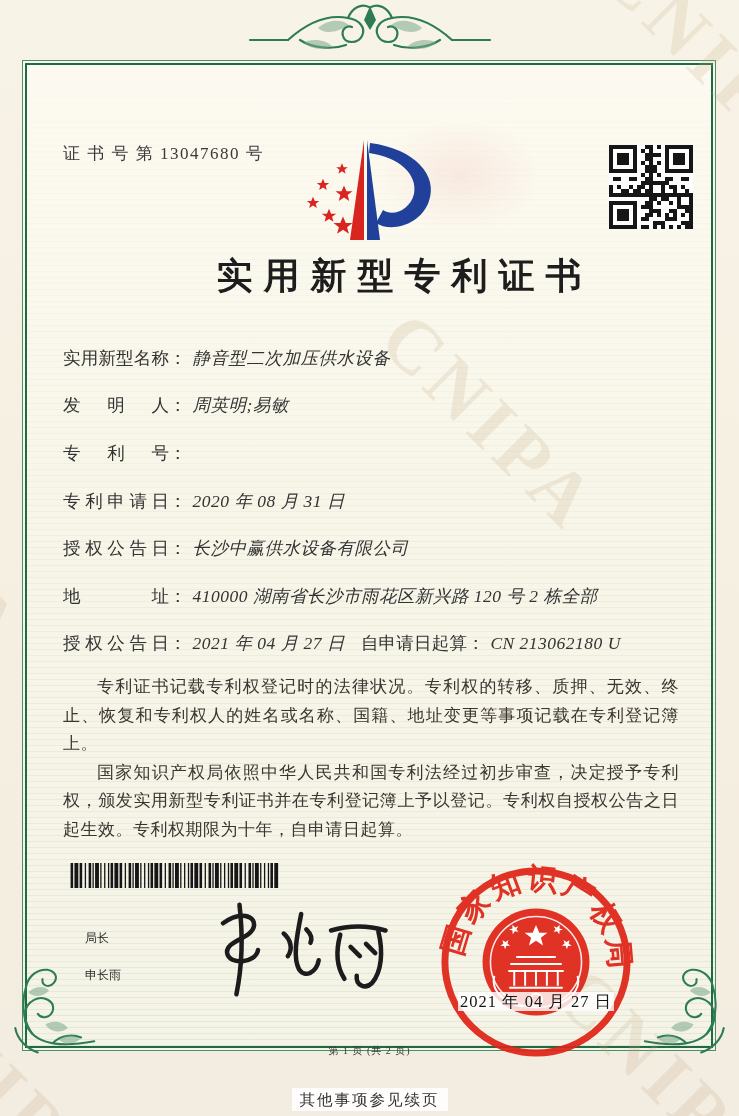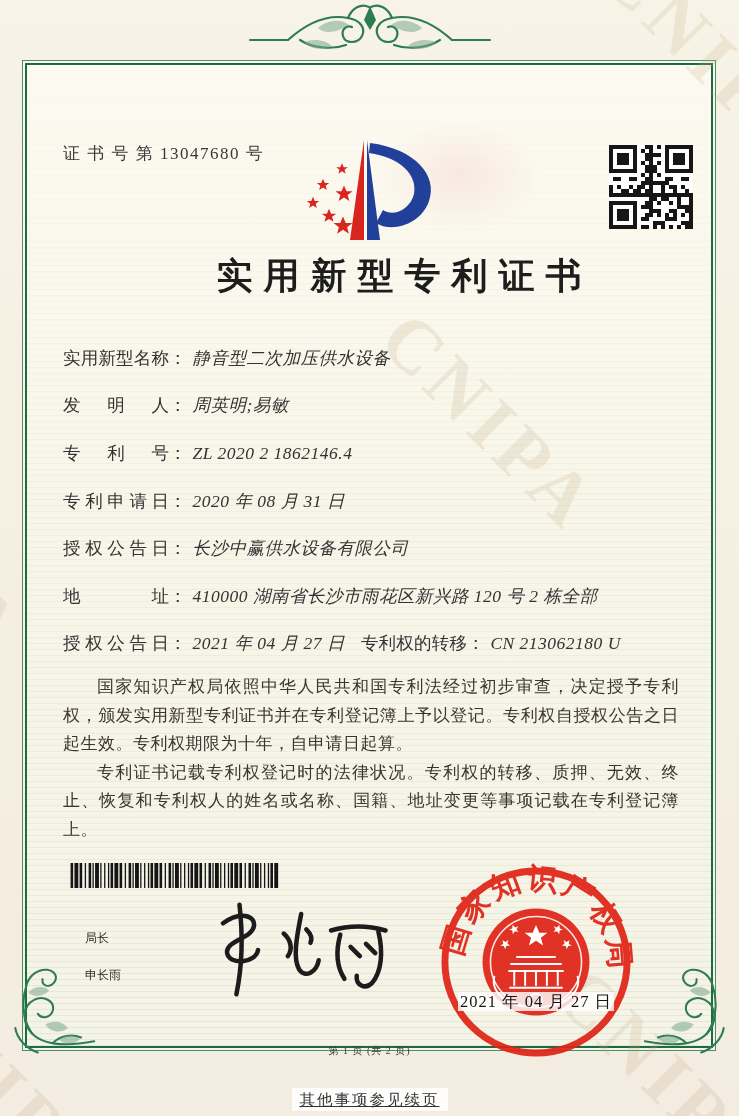--- a/index.html
+++ b/index.html
@@ -66,21 +66,21 @@
   .seal{position:absolute;left:437px;top:831px;width:198px;height:198px;}
   .seal svg{width:198px;height:198px;opacity:.93;}
   .seal-date{position:absolute;left:0;top:128px;width:198px;text-align:center;
              font-size:16.5px;color:#141414;letter-spacing:1px;}
   .seal-date span{background:rgba(255,255,255,.82);padding:0 2px;}
 
   
   .page-info{position:absolute;left:0;top:1012px;width:739px;text-align:center;
              font-size:10px;color:#3c3c3c;letter-spacing:1px;}
   .note{position:absolute;left:0;top:1058px;width:739px;text-align:center;font-size:15.5px;color:#333;}
-  .note span{background:rgba(255,255,255,.9);padding:3px 8px;letter-spacing:2px;text-decoration:underline;}
+  .note span{background:rgba(255,255,255,.9);padding:3px 8px;letter-spacing:2px;}
 
   .green-stroke{stroke:#2e7d52;fill:none;stroke-width:2.2;stroke-linecap:round;}
   .green-fill{fill:#7aa88b;opacity:.55;}
 </style>
 </head>
 <body>
 
 <div class="page">
 
   <div class="wm" style="left:-170px;top:-150px;">CNIPA</div>
@@ -403,21 +403,20 @@
           <span class="field">
             <span class="flabel">发明人</span>
             <span class="fcolon">：</span>
             <span class="fvalue">周英明;易敏</span>
           </span>
         </div>
         <div class="field-row">
           <span class="field">
             <span class="flabel">专利号</span>
             <span class="fcolon">：</span>
-            <span class="fvalue">ZL 2020 2 1862146.4</span>
           </span>
         </div>
         <div class="field-row">
           <span class="field">
             <span class="flabel">专利申请日</span>
             <span class="fcolon">：</span>
             <span class="fvalue">2020 年 08 月 31 日</span>
           </span>
         </div>
         <div class="field-row">
@@ -434,30 +433,30 @@
             <span class="fvalue">410000 湖南省长沙市雨花区新兴路 120 号 2 栋全部</span>
           </span>
         </div>
         <div class="field-row">
           <span class="field">
             <span class="flabel">授权公告日</span>
             <span class="fcolon">：</span>
             <span class="fvalue">2021 年 04 月 27 日</span>
           </span>
           <span class="field">
-            <span class="flabel">专利权的转移</span>
+            <span class="flabel">自申请日起算</span>
             <span class="fcolon">：</span>
             <span class="fvalue">CN 213062180 U</span>
           </span>
         </div>
       </div>
 
     <div class="paras" id="paras">
+        <p>专利证书记载专利权登记时的法律状况。专利权的转移、质押、无效、终止、恢复和专利权人的姓名或名称、国籍、地址变更等事项记载在专利登记簿上。</p>
         <p>国家知识产权局依照中华人民共和国专利法经过初步审查，决定授予专利权，颁发实用新型专利证书并在专利登记簿上予以登记。专利权自授权公告之日起生效。专利权期限为十年，自申请日起算。</p>
-        <p>专利证书记载专利权登记时的法律状况。专利权的转移、质押、无效、终止、恢复和专利权人的姓名或名称、国籍、地址变更等事项记载在专利登记簿上。</p>
       </div>
 
     <div class="barcode"><svg id="bar-svg" preserveAspectRatio="none" viewBox="0 0 166 24">
           <rect x="2" y="0" width="2" height="24"></rect>
           <rect x="5" y="0" width="3" height="24"></rect>
           <rect x="9" y="0" width="2" height="24"></rect>
           <rect x="13" y="0" width="1" height="24"></rect>
           <rect x="16" y="0" width="2" height="24"></rect>
           <rect x="19" y="0" width="1" height="24"></rect>
           <rect x="21" y="0" width="3" height="24"></rect>

